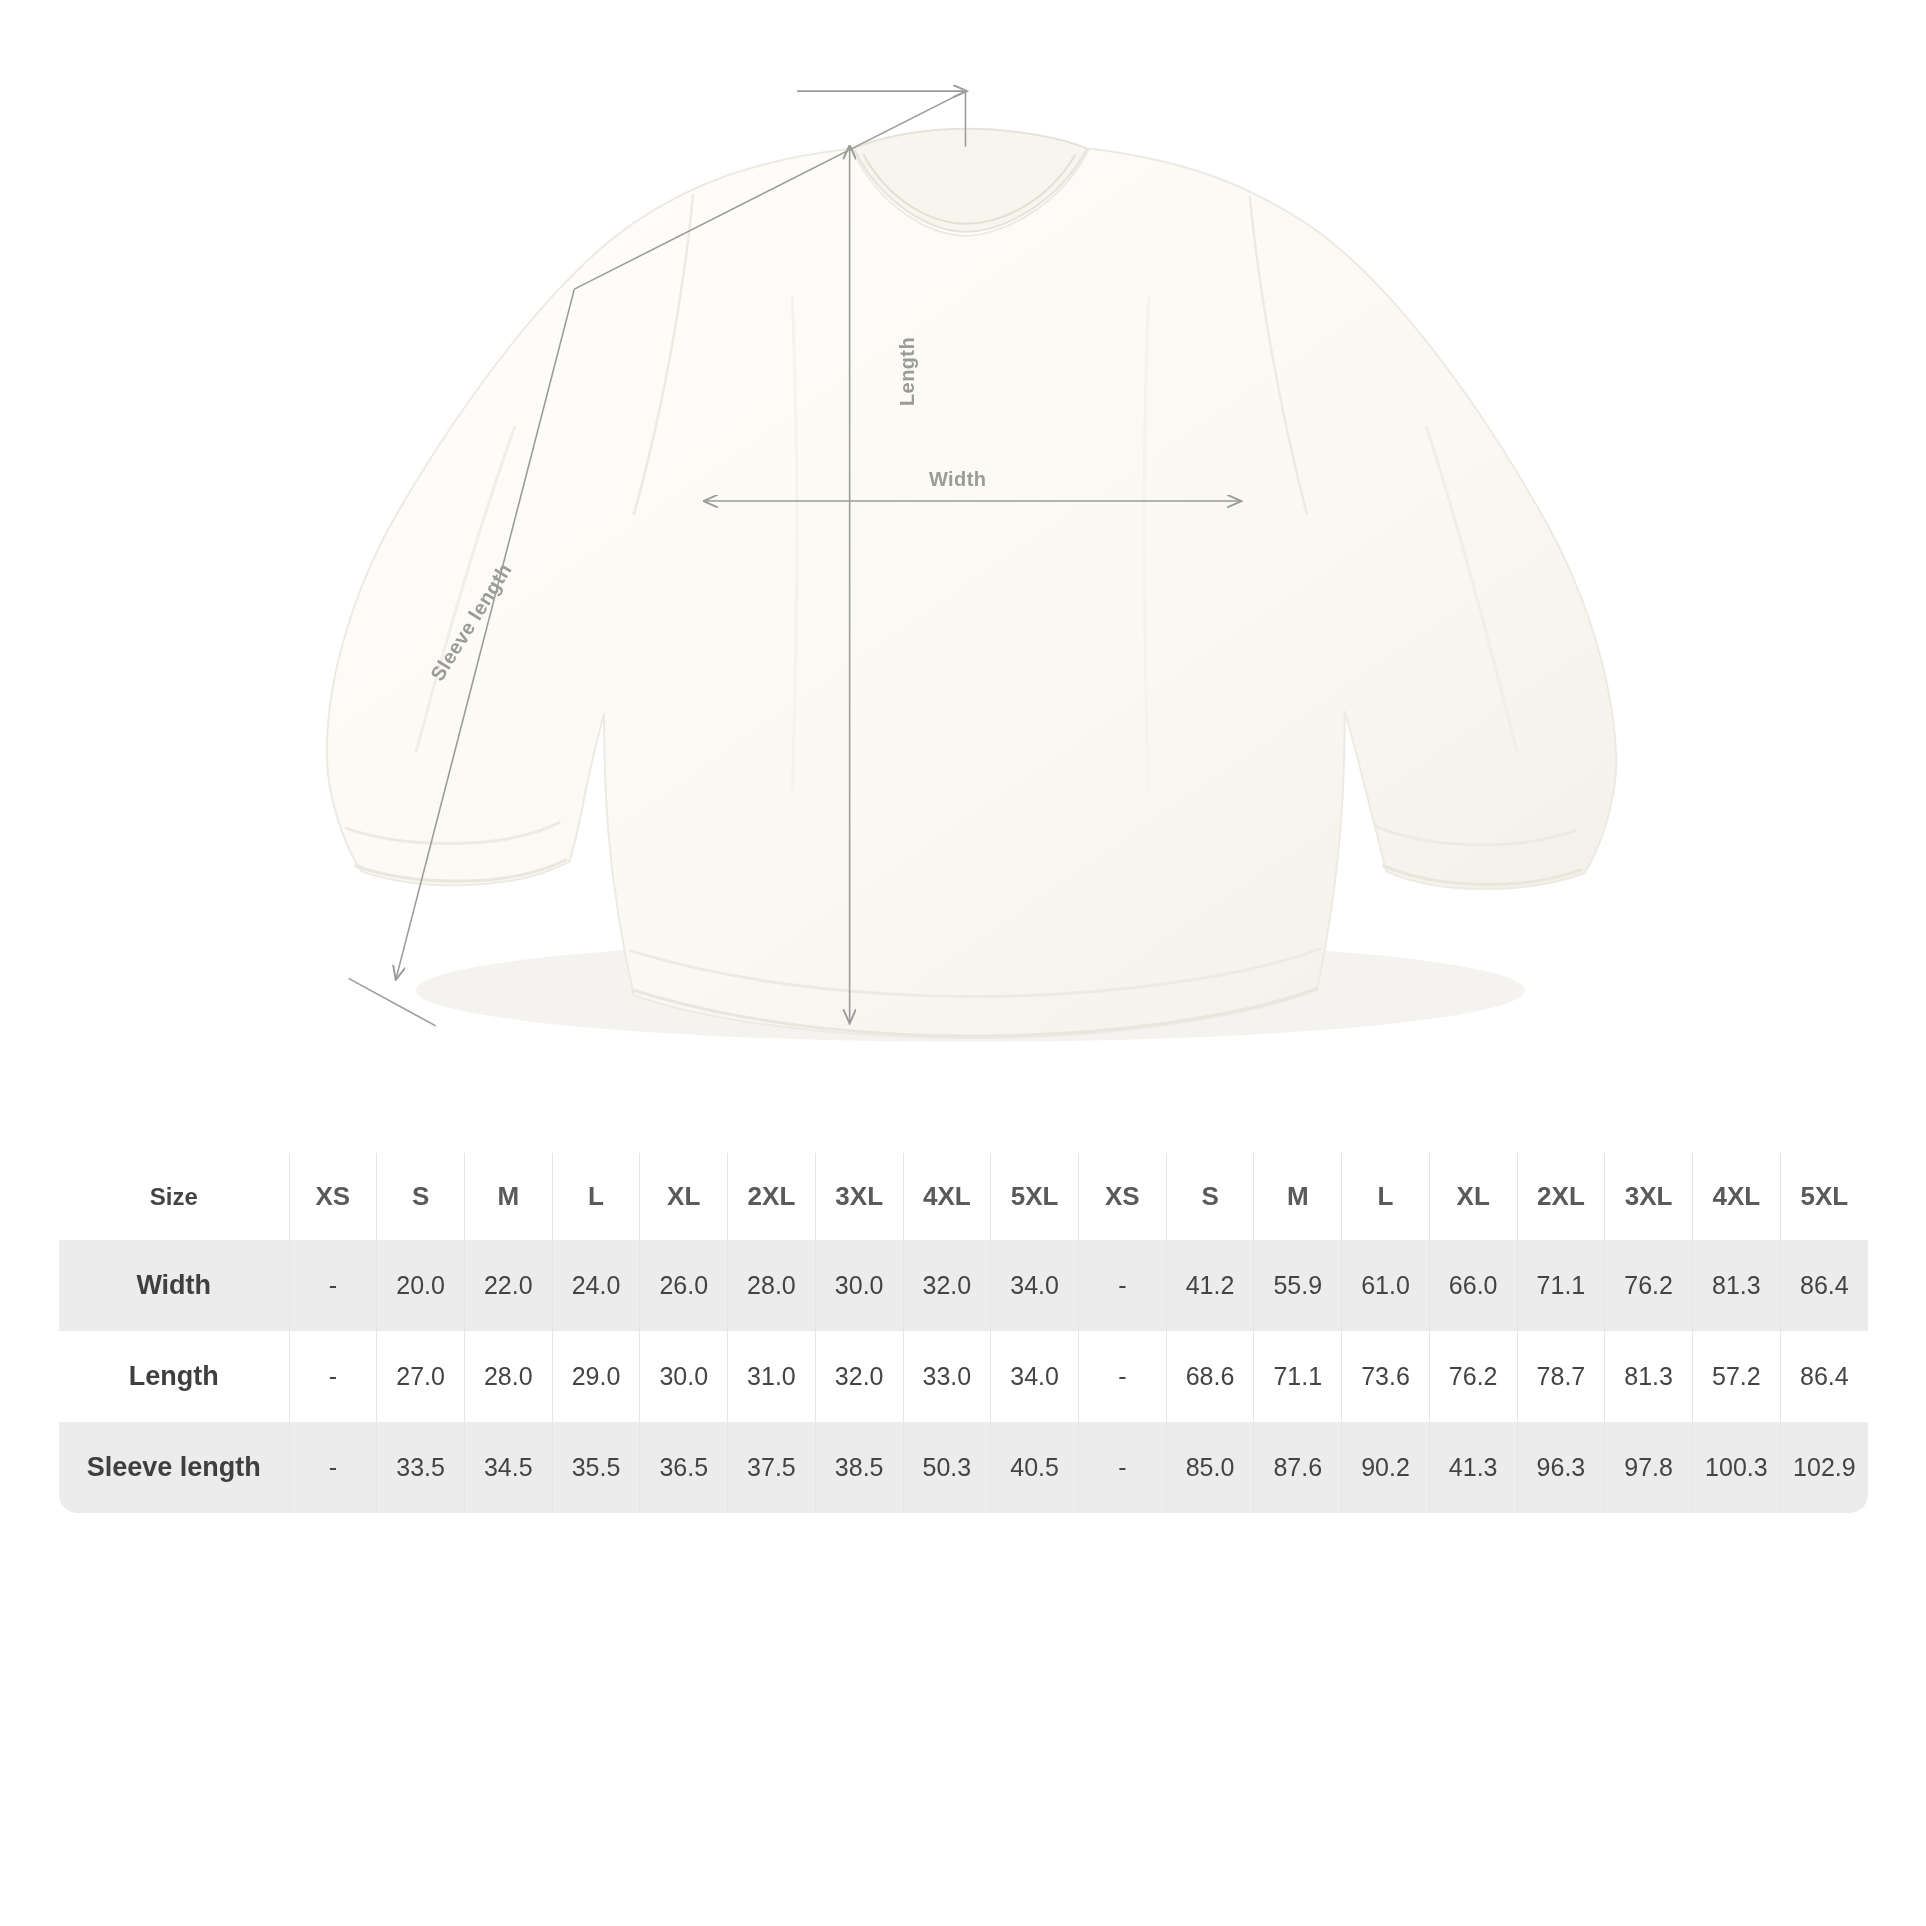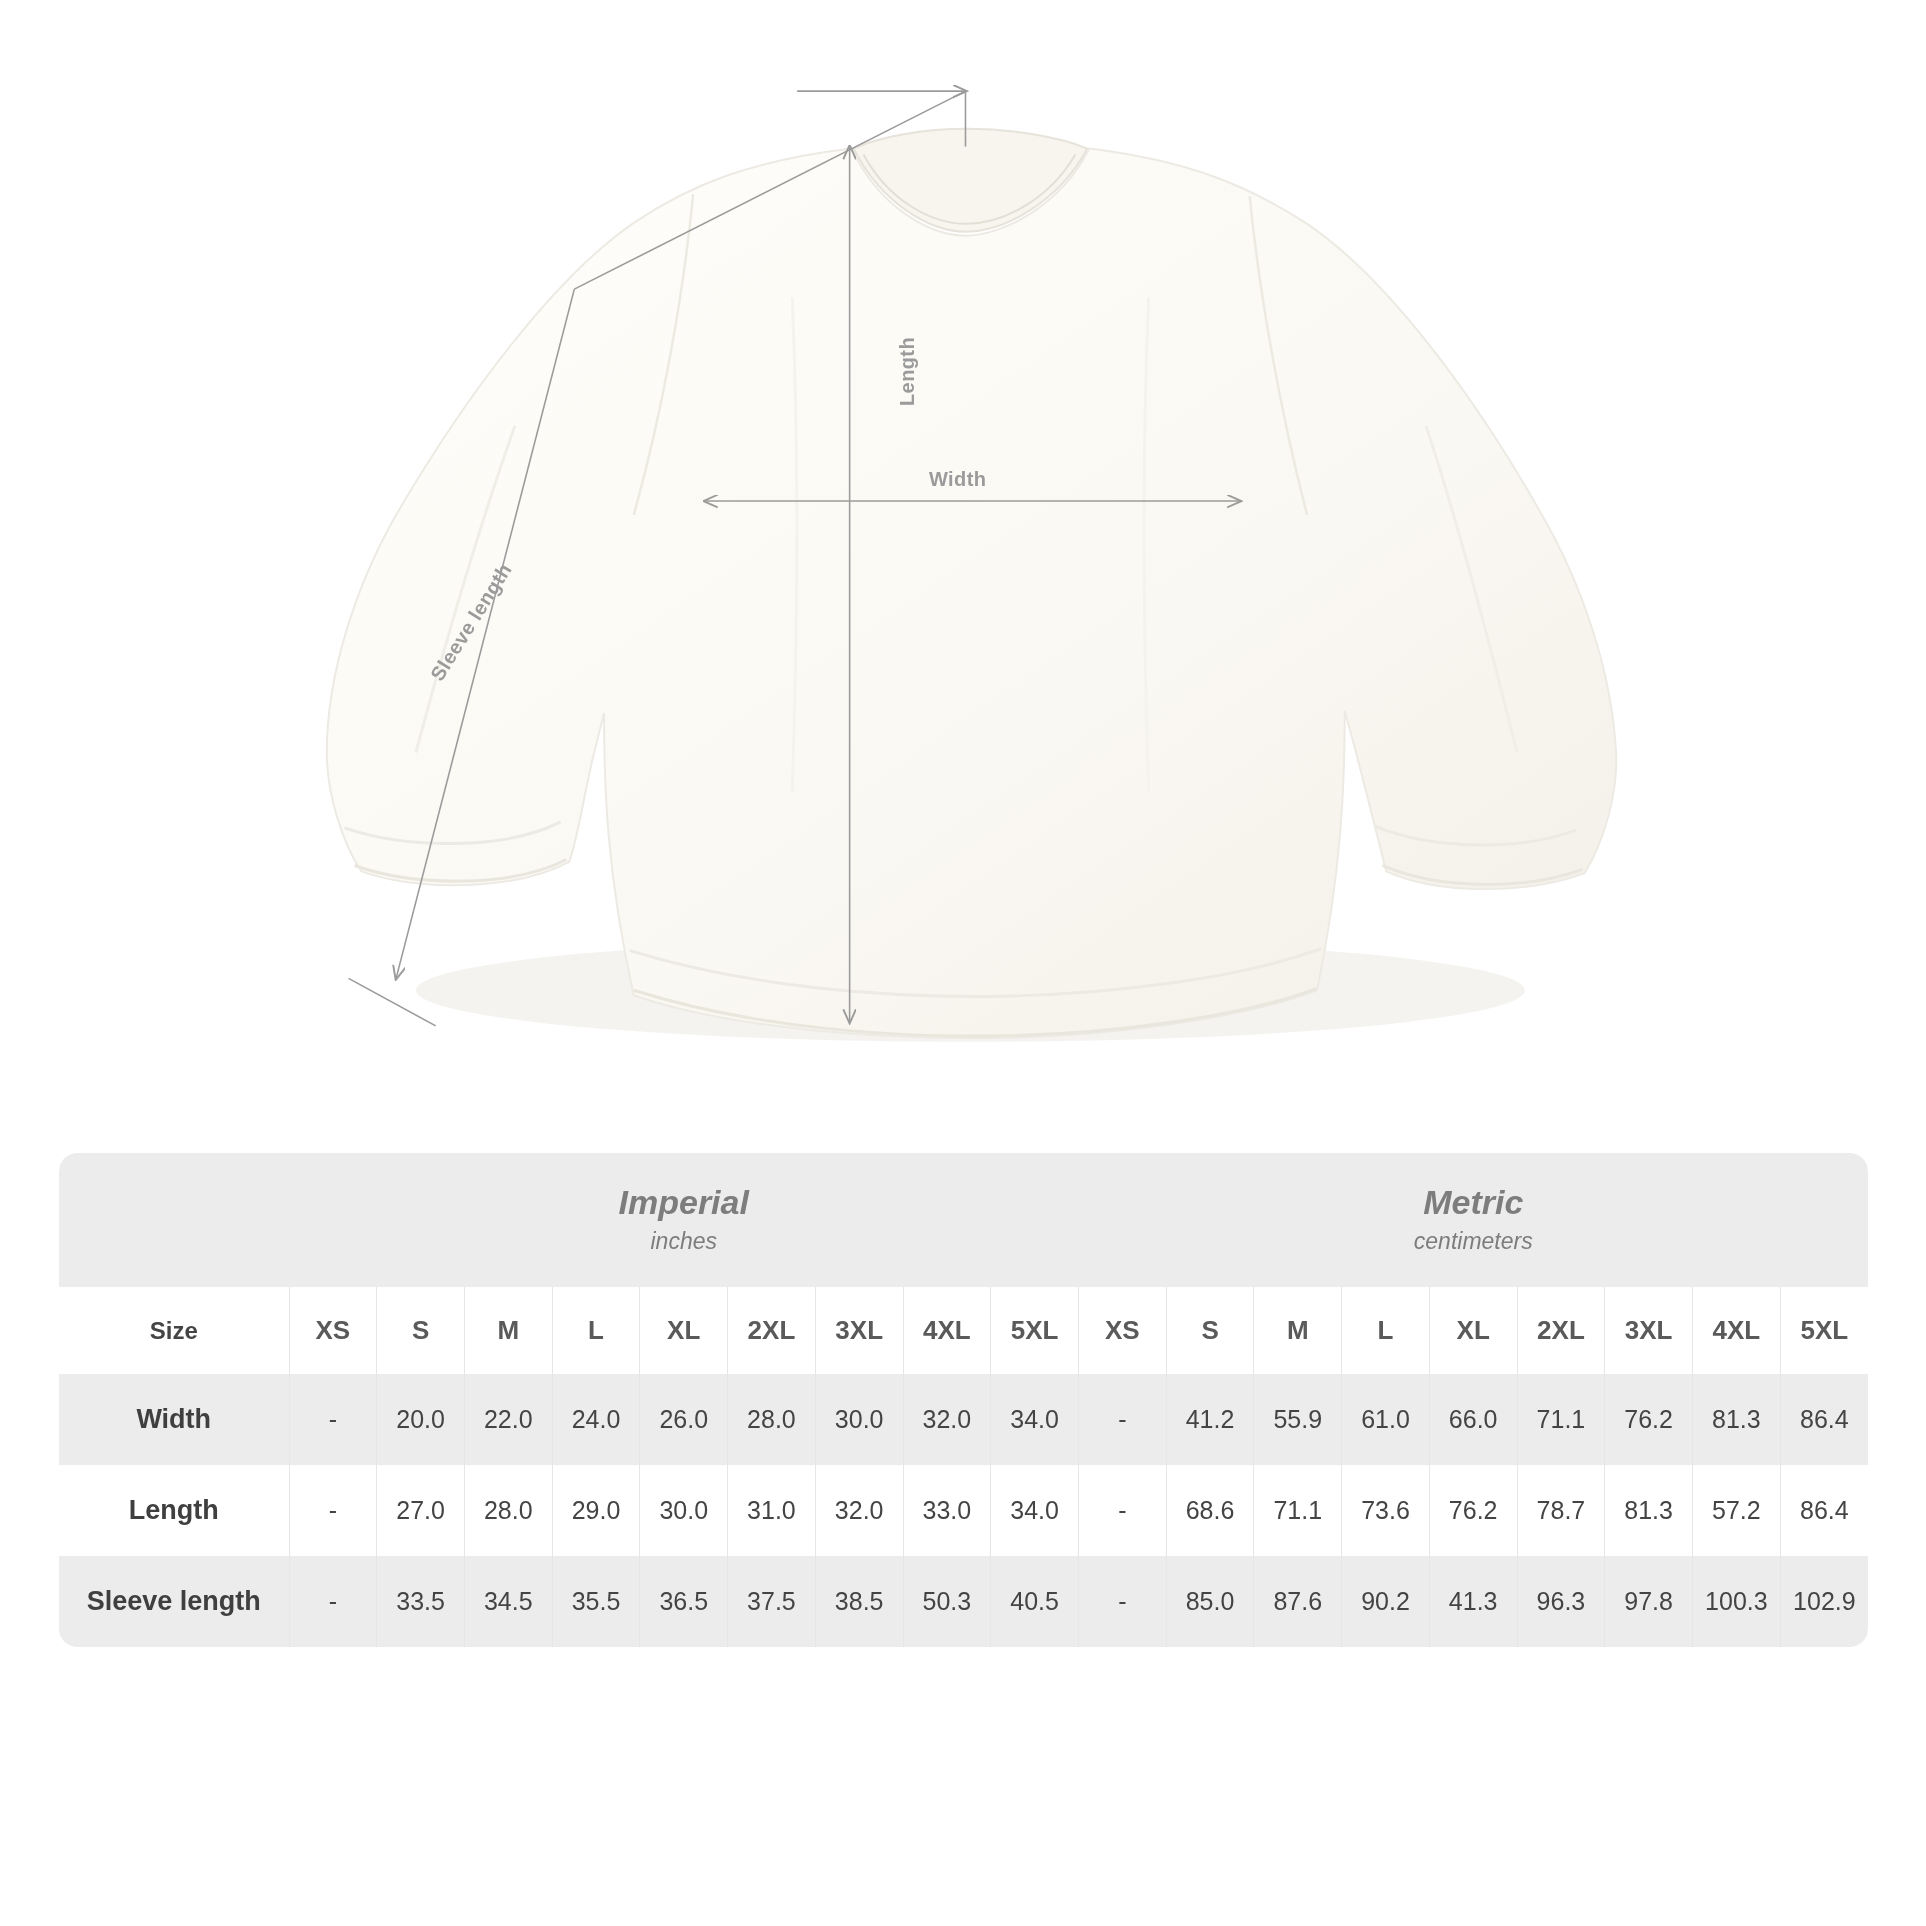--- a/index.html
+++ b/index.html
@@ -250,31 +250,20 @@
         <col>
         <col>
         <col>
         <col>
         <col>
         <col>
         <col>
         <col>
       </colgroup>
     <tbody id="table-body">
-        <tr class="unit-row">
-          <td class="rowhead-blank"></td>
-          <td colspan="9">
-            <div class="unit-name">Imperial</div>
-            <div class="unit-sub">inches</div>
-          </td>
-          <td colspan="9">
-            <div class="unit-name">Metric</div>
-            <div class="unit-sub">centimeters</div>
-          </td>
-        </tr>
         <tr class="size-row">
           <td class="rowhead">Size</td>
           <td>XS</td>
           <td>S</td>
           <td>M</td>
           <td>L</td>
           <td>XL</td>
           <td>2XL</td>
           <td>3XL</td>
           <td>4XL</td>

